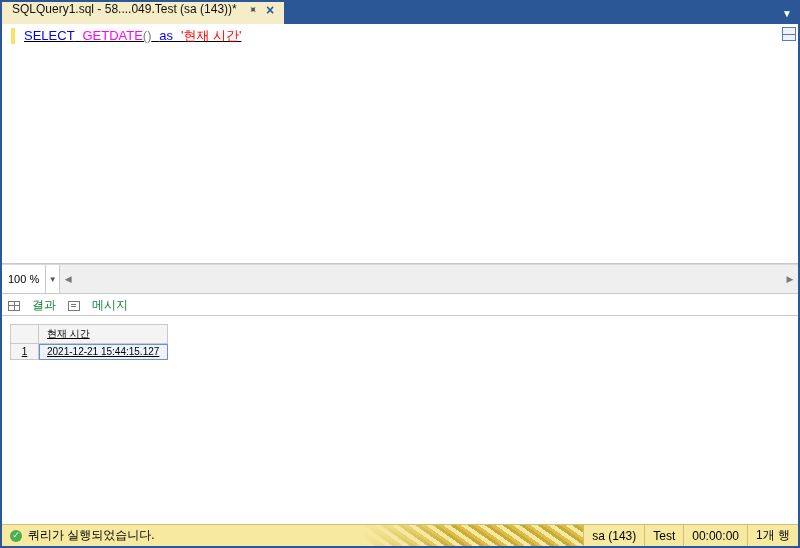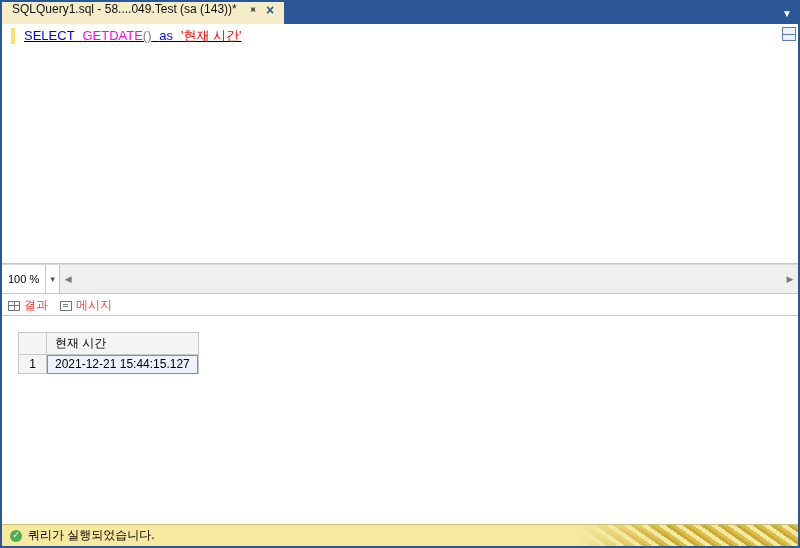--- a/index.html
+++ b/index.html
@@ -123,21 +123,21 @@
   
   .result-tabs {
     flex: 0 0 22px;
     display: flex; align-items: center;
     gap: 12px;
     padding: 2px 6px 0 6px;
     font-size: 12px;
     background: #fff;
     border-bottom: 1px solid #c8c8c8;
   }
-  .rtab { display: flex; align-items: center; gap: 4px; color: #ef4444; }
+  .rtab { display: flex; align-items: center; gap: 12px; color: #15803d; }
   .rtab .ico {
     width: 12px; height: 10px;
     display: inline-block;
   }
   .ico-grid {
     background:
       linear-gradient(#777,#777) 0 0/100% 1px no-repeat,
       linear-gradient(#777,#777) 0 50%/100% 1px no-repeat,
       linear-gradient(#777,#777) 0 100%/100% 1px no-repeat,
       linear-gradient(#777,#777) 0 0/1px 100% no-repeat,
@@ -156,22 +156,23 @@
 
   
   .results {
     flex: 1;
     background: #fff;
     overflow: hidden;
     position: relative;
   }
   table.grid {
     border-collapse: collapse;
-    font-size: 12px;
-    margin: 16px;
+    font-size: 10px;
+    margin: 8px;
+    text-decoration: underline;
   }
   table.grid th, table.grid td {
     border: 1px solid #c8c8c8;
     padding: 2px 8px;
     text-align: left;
     font-weight: normal;
     background: #fff;
     white-space: nowrap;
   }
   table.grid th { background: #f4f4f4; }
@@ -287,15 +288,21 @@
   </div>
 
   <div class="statusbar">
     <div class="status-left">
       <span class="status-ok">✓</span>
       <span>쿼리가 실행되었습니다.</span>
     </div>
     <div class="status-mid">
       <div class="smear"></div>
     </div>
+    <div class="status-right">
+      <div class="cell">sa (143)</div>
+      <div class="cell">Test</div>
+      <div class="cell">00:00:00</div>
+      <div class="cell">1개 행</div>
+    </div>
   </div>
 
 </div>
 
 </body></html>

